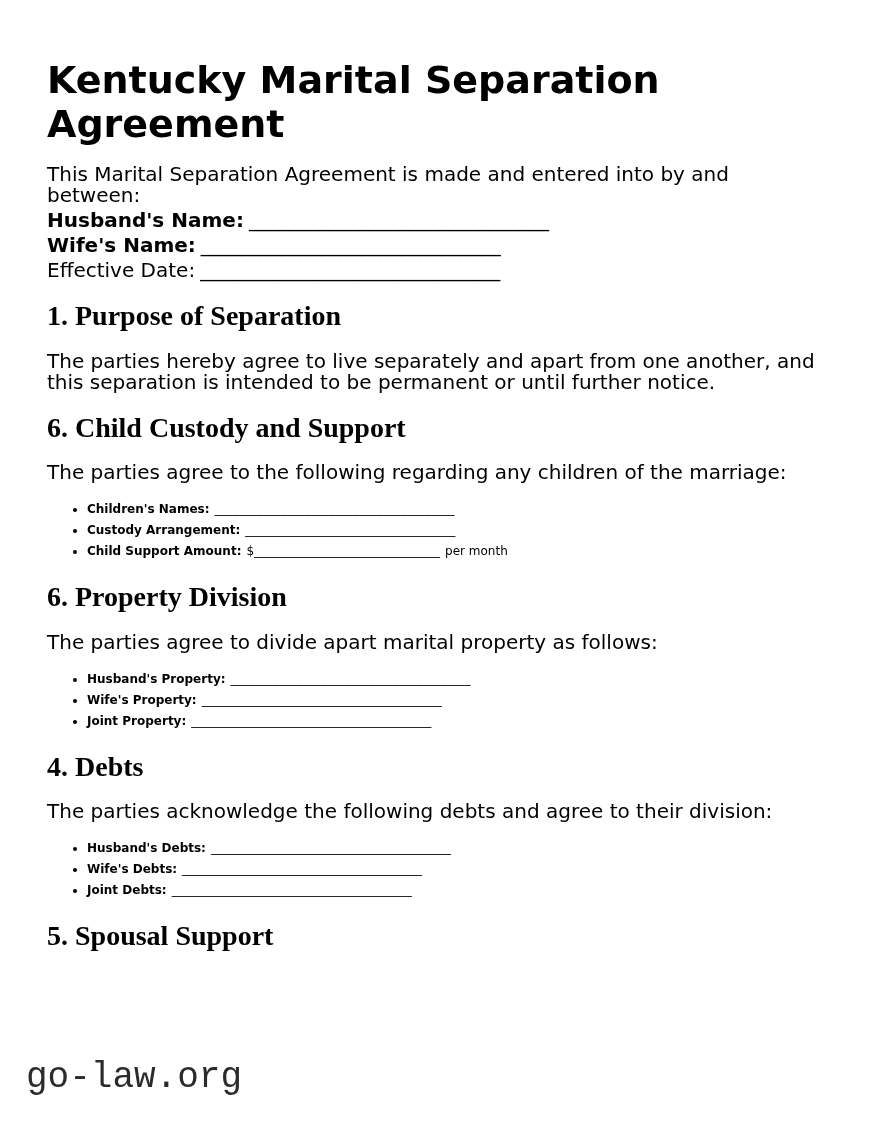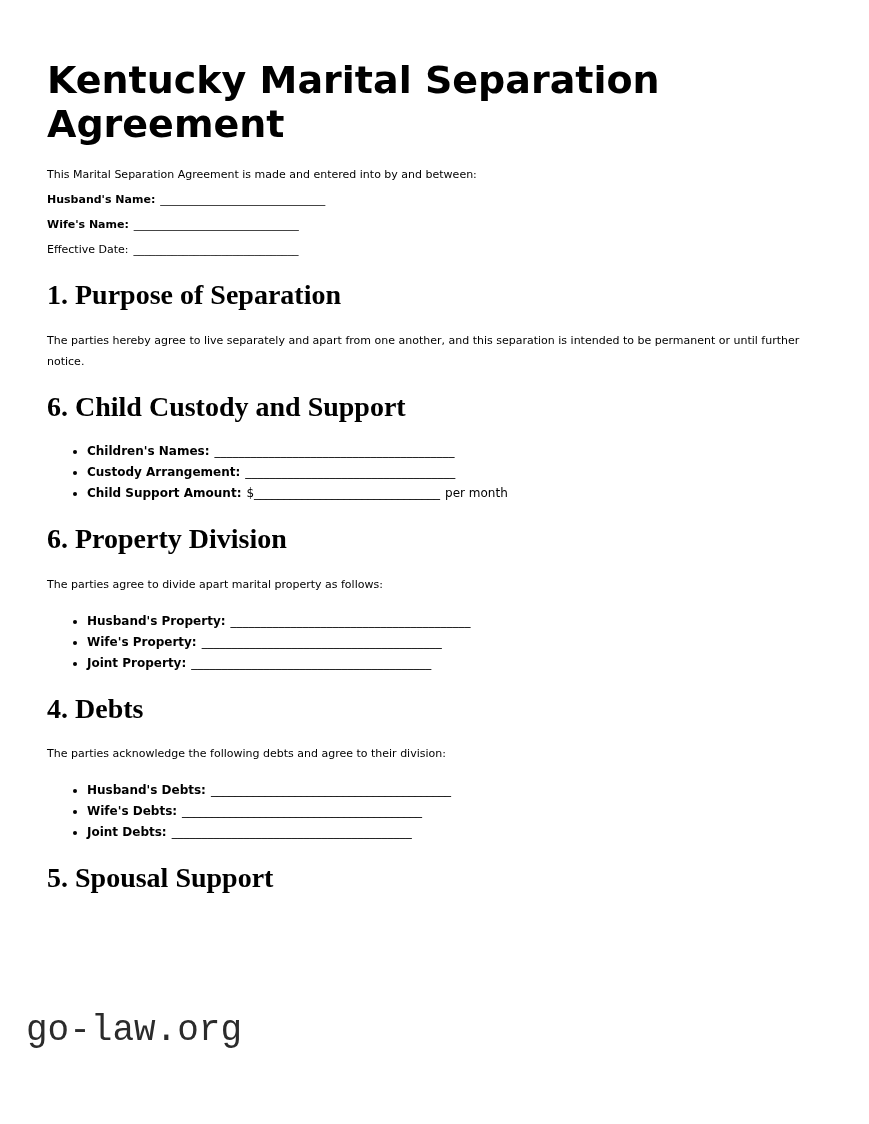--- a/index.html
+++ b/index.html
@@ -28,41 +28,41 @@
     letter-spacing: 0;
   }
   h2 {
     font-size: 28px;
     line-height: 1.2;
     font-weight: bold;
     margin: 18px 0;
     font-family: Liberation Serif, serif;
   }
   p {
-    font-size: 11px;
+    font-size: 20px;
     line-height: 21px;
     margin: 4px 0;
   }
   ul {
     margin: 16px 0;
     padding-left: 40px;
   }
   li {
     font-size: 12px;
     line-height: 21px;
   }
   .b { font-weight: bold; }
   .blank { margin-left: 5px; white-space: pre; }
   .cur { margin-left: 5px; }
   .blank0 { margin-left: 0; white-space: pre; }
   .suf { margin-left: 5px; }
   .watermark {
     position: absolute;
     left: 26px;
-    top: 1013px;
+    top: 1060px;
     font-family: "Liberation Mono", "DejaVu Sans Mono", monospace;
     font-size: 36px;
     line-height: 1;
     color: #2b2b2b;
   }
 </style>
 </head>
 <body>
 
 <div class="page">
@@ -76,20 +76,21 @@
 
     <p><span class="b">Wife's Name:</span><span class="blank">______________________________</span></p>
 
     <p><span>Effective Date:</span><span class="blank">______________________________</span></p>
 
 
     <h2>1. Purpose of Separation</h2>
     <p>The parties hereby agree to live separately and apart from one another, and this separation is intended to be permanent or until further notice.</p>
 
     <h2>6. Child Custody and Support</h2>
+    <p>The parties agree to the following regarding any children of the marriage:</p>
     <ul>
       <li><span class="b">Children's Names:</span><span class="blank">________________________________________</span></li>
       <li><span class="b">Custody Arrangement:</span><span class="blank">___________________________________</span></li>
       <li><span class="b">Child Support Amount:</span><span class="cur">$</span><span class="blank0">_______________________________</span><span class="suf">per month</span></li>
     </ul>
 
     <h2>6. Property Division</h2>
     <p>The parties agree to divide apart marital property as follows:</p>
     <ul>
       <li><span class="b">Husband's Property:</span><span class="blank">________________________________________</span></li>

